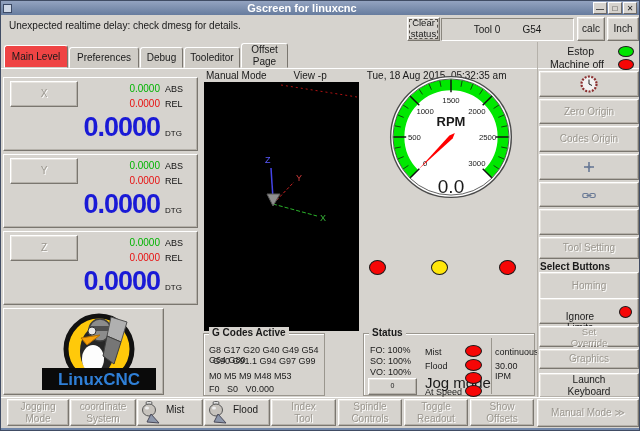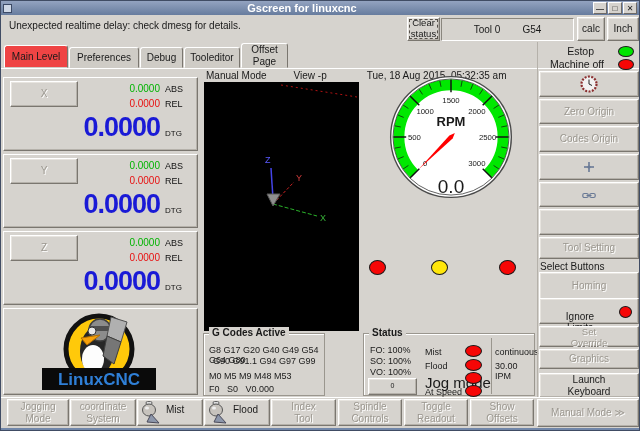--- a/index.html
+++ b/index.html
@@ -110,21 +110,21 @@
     <div class="dro-row" style="right:8px; top:20px;">
         <span class="val-rel">0.0000</span>
         <span class="dro-small-label">REL</span>
       </div>
     <div class="dro-row" style="right:8px; top:36px;">
         <span class="dtg-num">0.0000</span>
         <span class="dro-small-label" style="font-size:8px;">DTG</span>
       </div>
   </div>
 
-  <div class="raised" style="left:2px; top:307px; width:195px; height:87px;padding-left:47px;">
+  <div class="raised" style="left:2px; top:307px; width:161px; height:87px;padding-left:47px;">
     <svg width="130" height="82" viewBox="0 0 130 82" style="position:absolute; left:30px; top:2px;">
       <circle cx="65" cy="38" r="33" fill="#ffc90a" stroke="#111" stroke-width="5"></circle>
       <path d="M 32 38 A 33 33 0 0 1 98 38 Z" fill="none"></path>
       <ellipse cx="63" cy="40" rx="17" ry="24" fill="#262626"></ellipse>
       <ellipse cx="59" cy="48" rx="11" ry="14" fill="#fdfdfd"></ellipse>
       <circle cx="66" cy="19" r="11" fill="#8c8c8c" stroke="#3e3e3e" stroke-width="1.5"></circle>
       <rect x="56" y="15" width="21" height="5" fill="#4e4e4e"></rect>
       <circle cx="58" cy="20" r="4" fill="#e8e8e8" stroke="#333"></circle>
       <polygon points="47,27 66,24 53,34" fill="#f7a10a" stroke="#b36f00"></polygon>
       <polygon points="77,6 93,11 87,31 73,25" fill="#b0b0b0" stroke="#4e4e4e"></polygon>
@@ -254,21 +254,21 @@
   </button>
   <button class="btn" style="left:538px; top:181px; width:100px; height:25px;">
     <svg width="14" height="7" viewBox="0 0 14 7" style="vertical-align:middle;">
       <rect x="0.8" y="1.5" width="5.4" height="4" rx="1.5" fill="none" stroke="#6a7a96" stroke-width="1.2"></rect>
       <rect x="7.8" y="1.5" width="5.4" height="4" rx="1.5" fill="none" stroke="#6a7a96" stroke-width="1.2"></rect>
       <line x1="4.5" y1="3.5" x2="9.5" y2="3.5" stroke="#6a7a96" stroke-width="1.2"></line>
     </svg>
   </button>
   <button class="btn" style="left:538px; top:208px; width:100px; height:26px;"></button>
   <button class="btn dis" style="left:538px; top:236px; width:100px; height:22px;">Tool Setting</button>
-  <div class="txt" style="left:539px; top:260px; font-weight:normal;">Select Buttons</div>
+  <div class="txt" style="left:539px; top:260px; font-weight:bold;">Select Buttons</div>
   <button class="btn dis" style="left:538px; top:271px; width:100px; height:28px;">Homing</button>
   <button class="btn ml" style="left:538px; top:297px; width:100px; height:26px; padding-right:18px;">
     <span class="ml">Ignore
 Limits</span>
     <span class="led" style="right:6px; top:7px; width:13px; height:12px; background:#f60606;"></span>
   </button>
   <button class="btn dis ml" style="left:538px; top:325px; width:100px; height:21px; font-size:9.5px;">Set
 Override</button>
   <button class="btn dis" style="left:538px; top:348px; width:100px; height:20px;">Graphics</button>
   <button class="btn ml" style="left:538px; top:372px; width:100px; height:25px;">Launch

